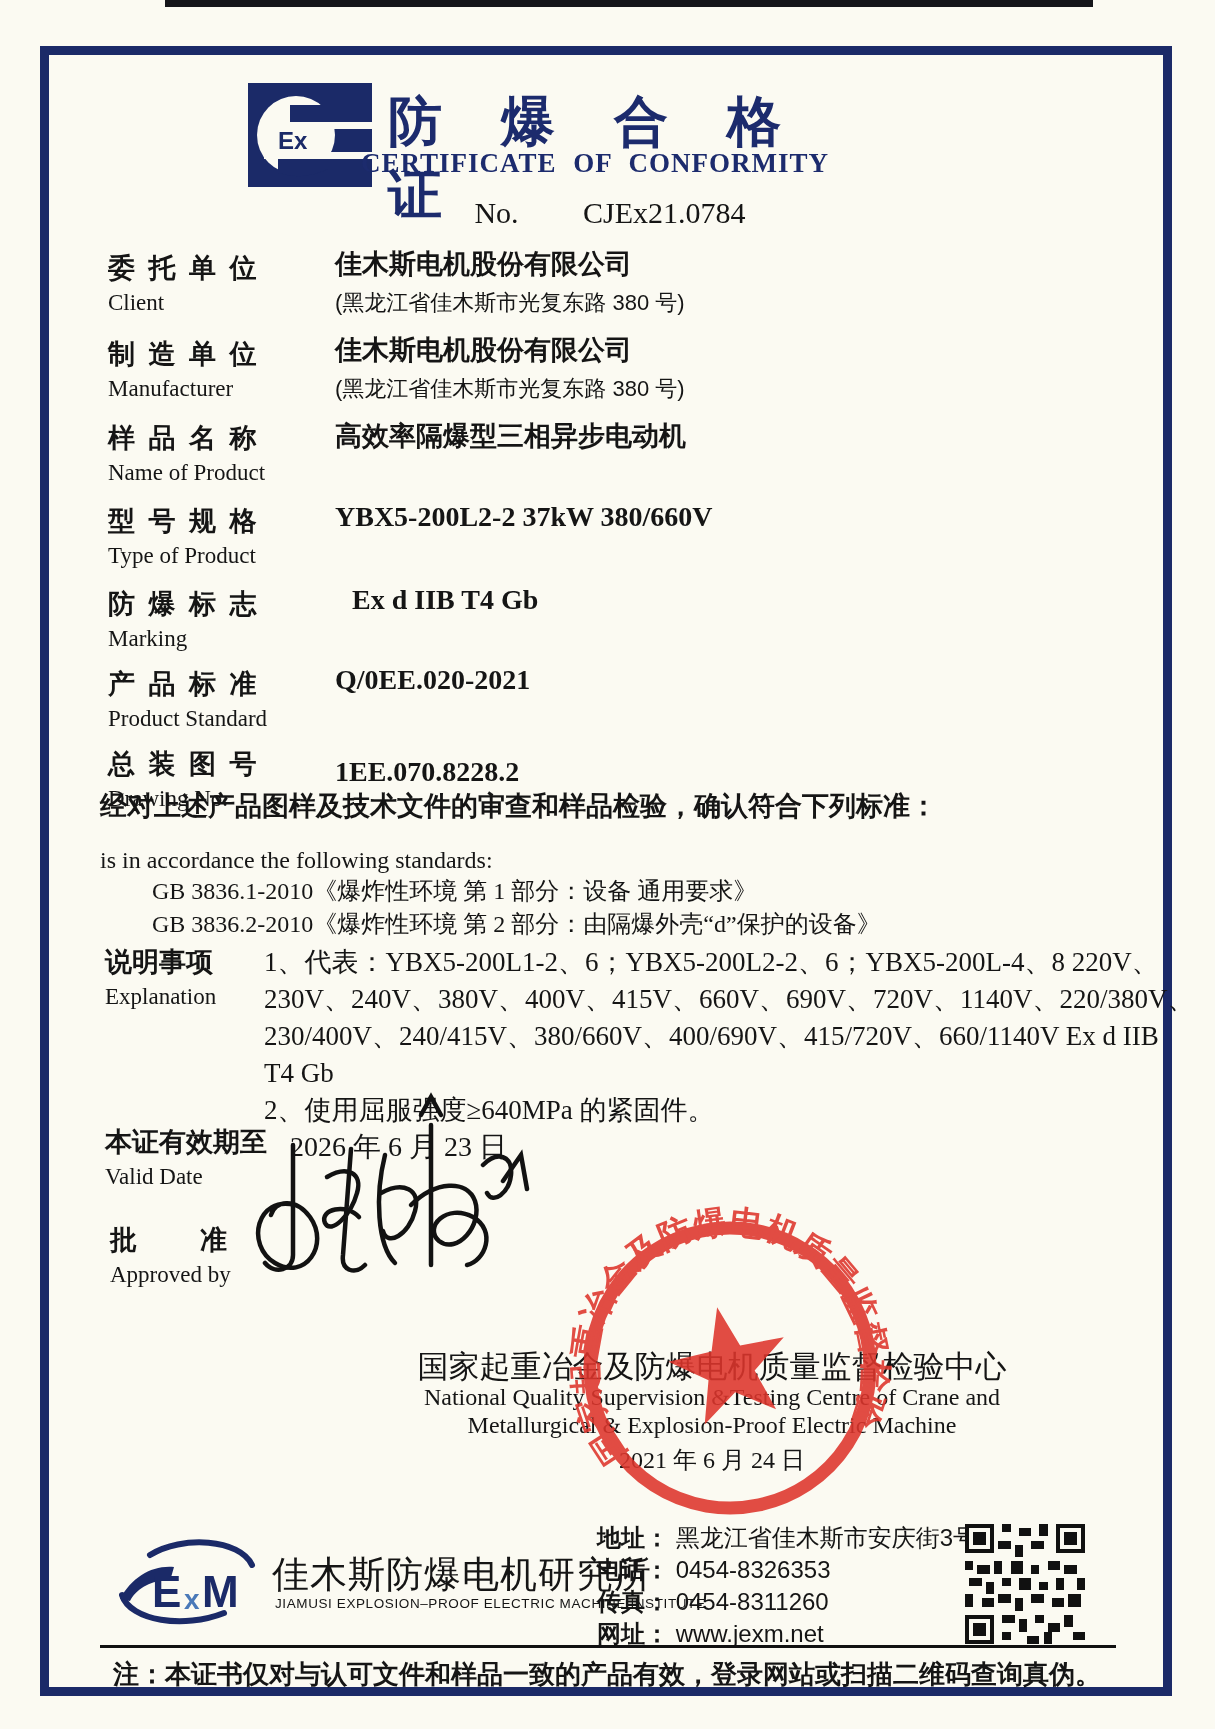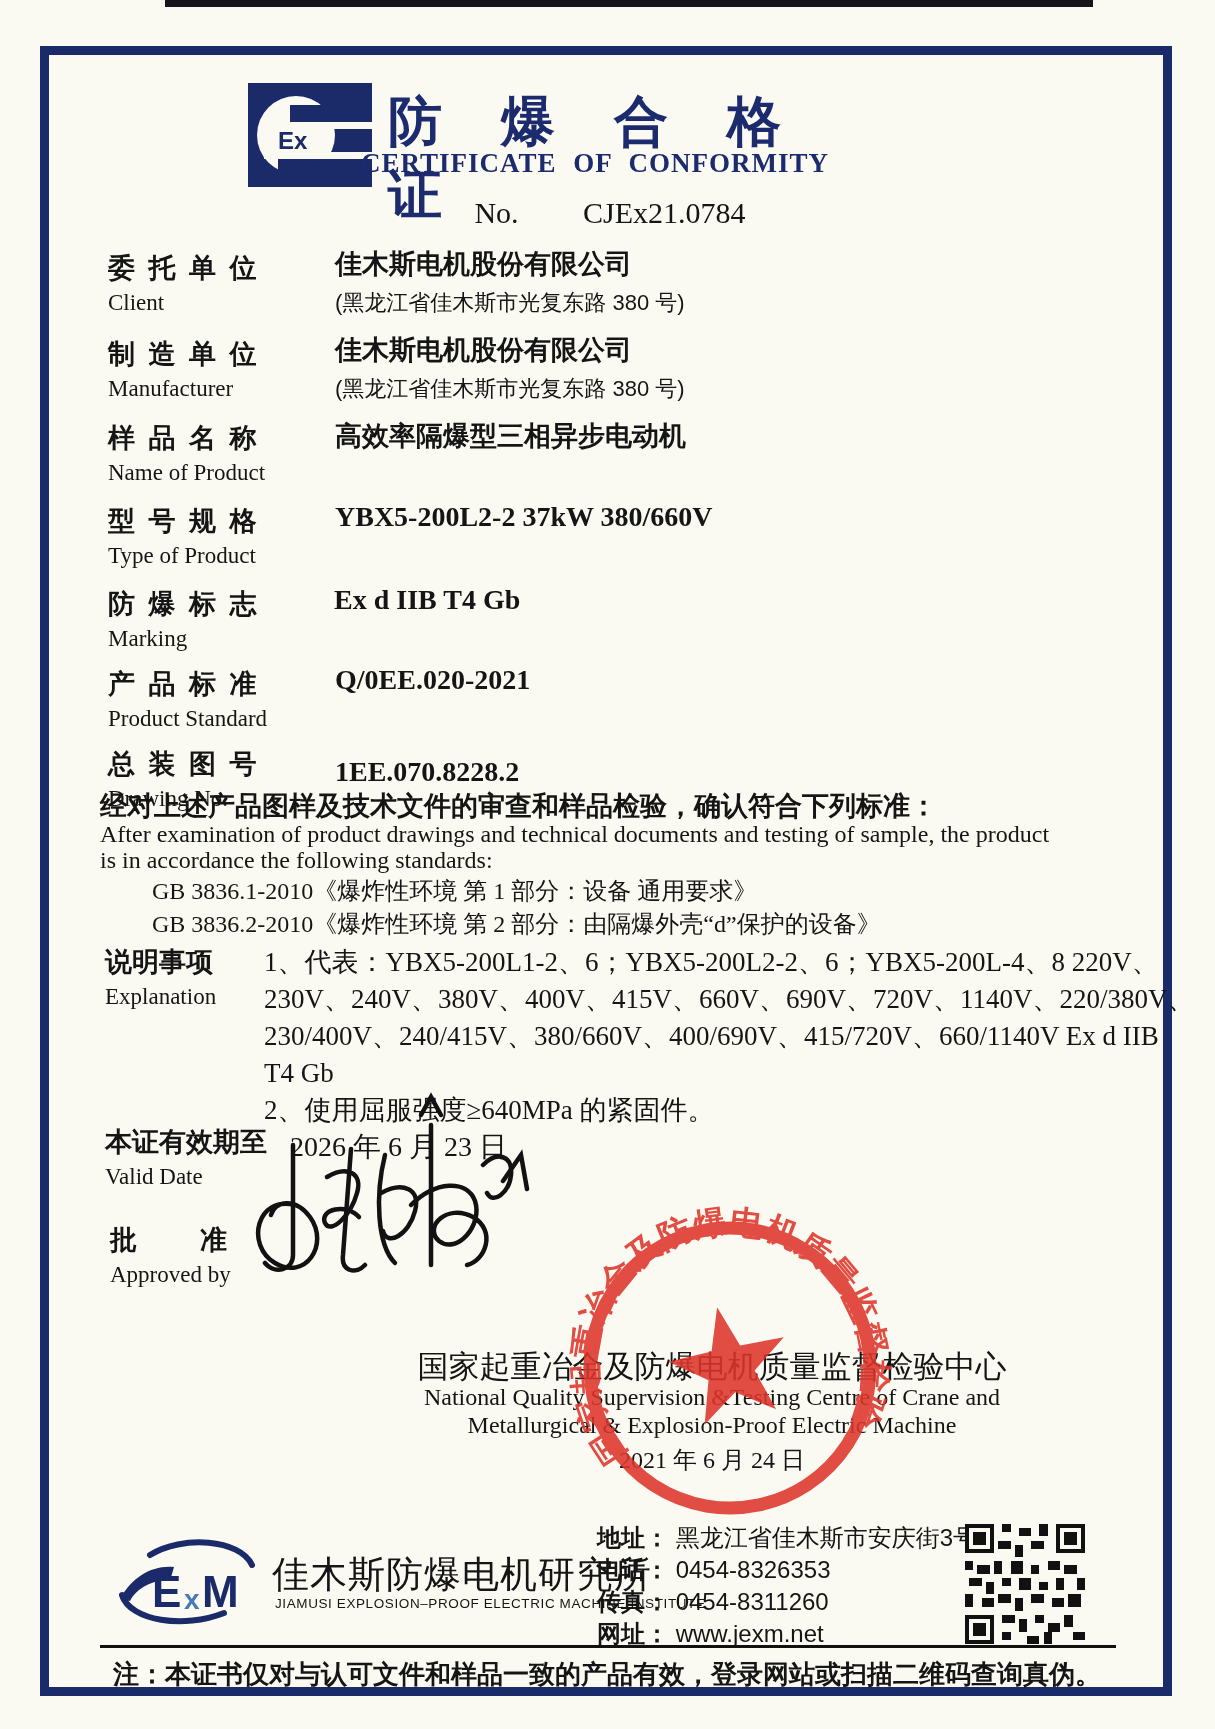--- a/index.html
+++ b/index.html
@@ -93,36 +93,35 @@
   <div class="abs" style="left:108px;top:503px;">
     <div class="lbl-cn">型 号 规 格</div>
     <div class="lbl-en">Type of Product</div>
   </div>
   <div class="abs val-serif" style="left:335px;top:501px;">YBX5-200L2-2   37kW   380/660V</div>
 
   <div class="abs" style="left:108px;top:586px;">
     <div class="lbl-cn">防 爆 标 志</div>
     <div class="lbl-en">Marking</div>
   </div>
-  <div class="abs val-serif" style="left:334px;top:584px;">Ex d IIB T4 Gb</div>
+  <div class="abs val-serif" style="left:352px;top:584px;">Ex d IIB T4 Gb</div>
 
   <div class="abs" style="left:108px;top:666px;">
     <div class="lbl-cn">产 品 标 准</div>
     <div class="lbl-en">Product Standard</div>
   </div>
   <div class="abs val-serif" style="left:335px;top:664px;">Q/0EE.020-2021</div>
 
   <div class="abs" style="left:108px;top:746px;">
     <div class="lbl-cn">总 装 图 号</div>
     <div class="lbl-en">Drawing No.</div>
   </div>
   <div class="abs val-serif" style="left:335px;top:756px;">1EE.070.8228.2</div>
 
   <div class="abs stmt-cn" style="left:100px;top:788px;">经对上述产品图样及技术文件的审查和样品检验，确认符合下列标准：</div>
-  <div class="abs serif stmt-en" style="left:100px;top:821px;">After examination of product drawings and technical documents and testing of sample, the product</div>
   <div class="abs serif stmt-en" style="left:100px;top:847px;">is in accordance the following standards:</div>
   <div class="abs serif std-line" style="left:152px;top:875px;">GB 3836.1-2010《爆炸性环境 第 1 部分：设备 通用要求》</div>
   <div class="abs serif std-line" style="left:152px;top:908px;">GB 3836.2-2010《爆炸性环境 第 2 部分：由隔爆外壳“d”保护的设备》</div>
 
   <div class="abs" style="left:105px;top:944px;">
     <div class="lbl-cn" style="letter-spacing:0;">说明事项</div>
     <div class="lbl-en">Explanation</div>
   </div>
   <div class="abs serif" style="left:264px;top:944px;line-height:37px;">
     <div class="exp-line">1、代表：YBX5-200L1-2、6；YBX5-200L2-2、6；YBX5-200L-4、8   220V、</div>

